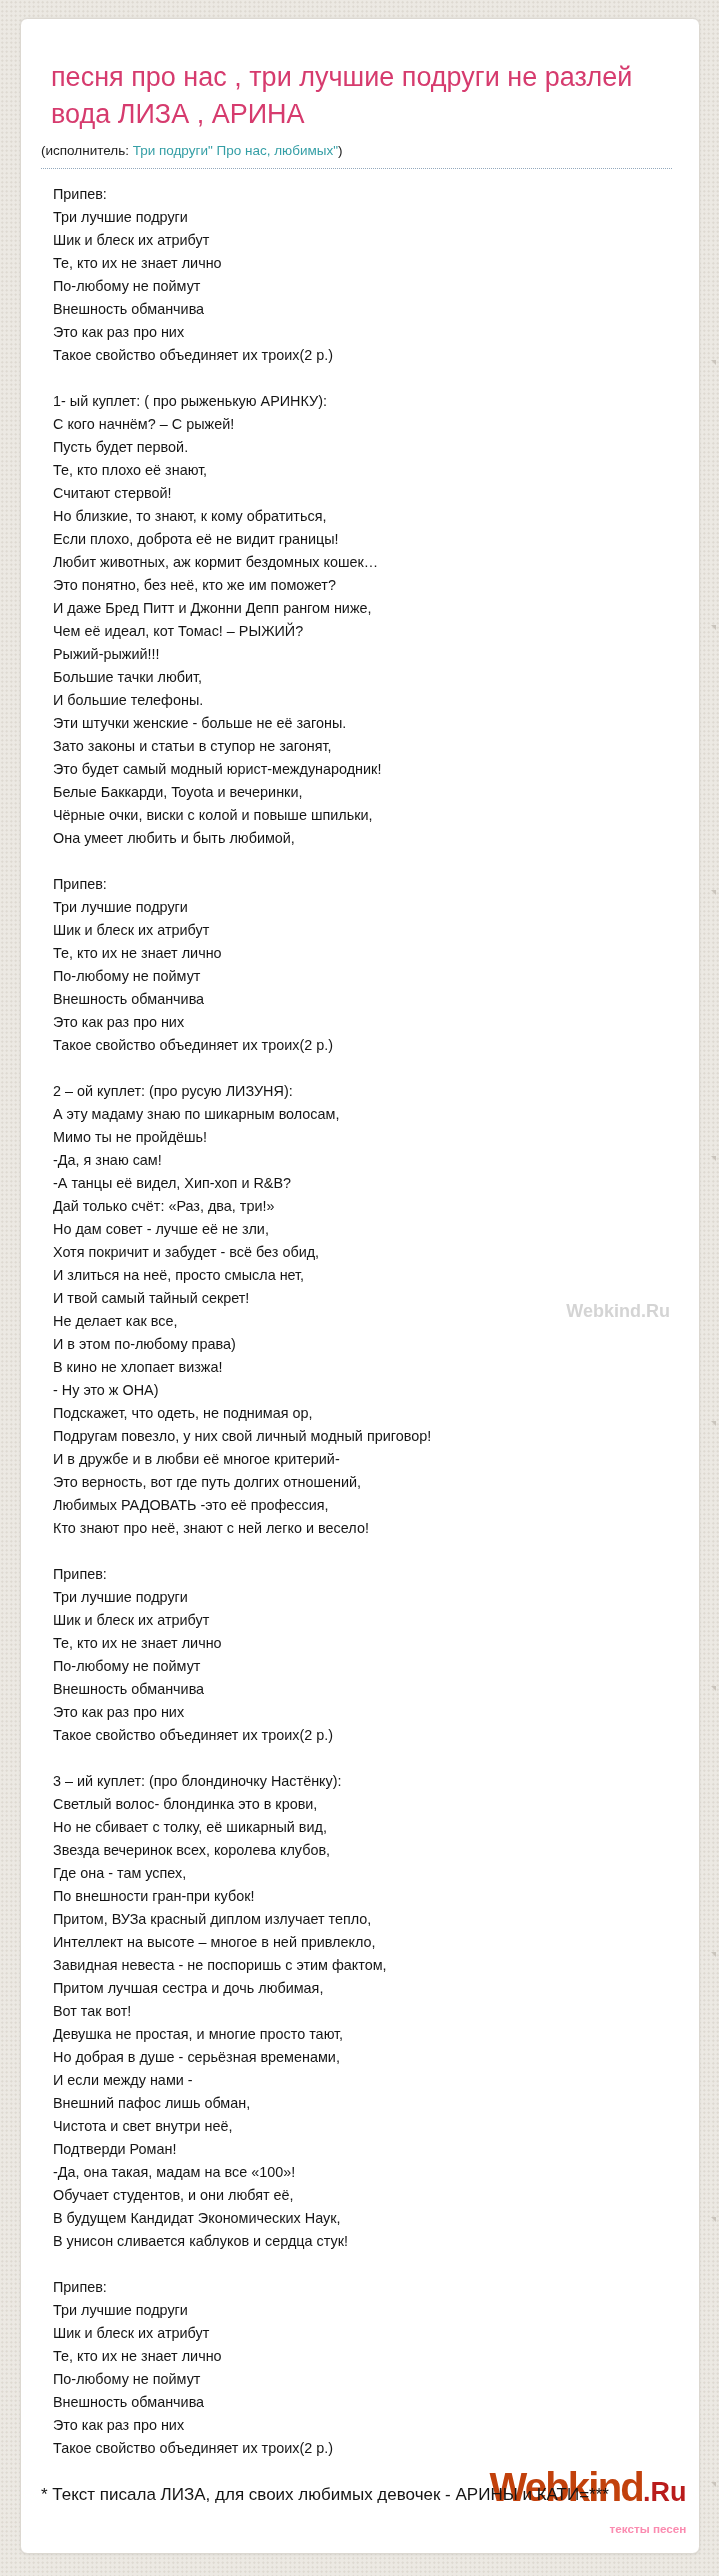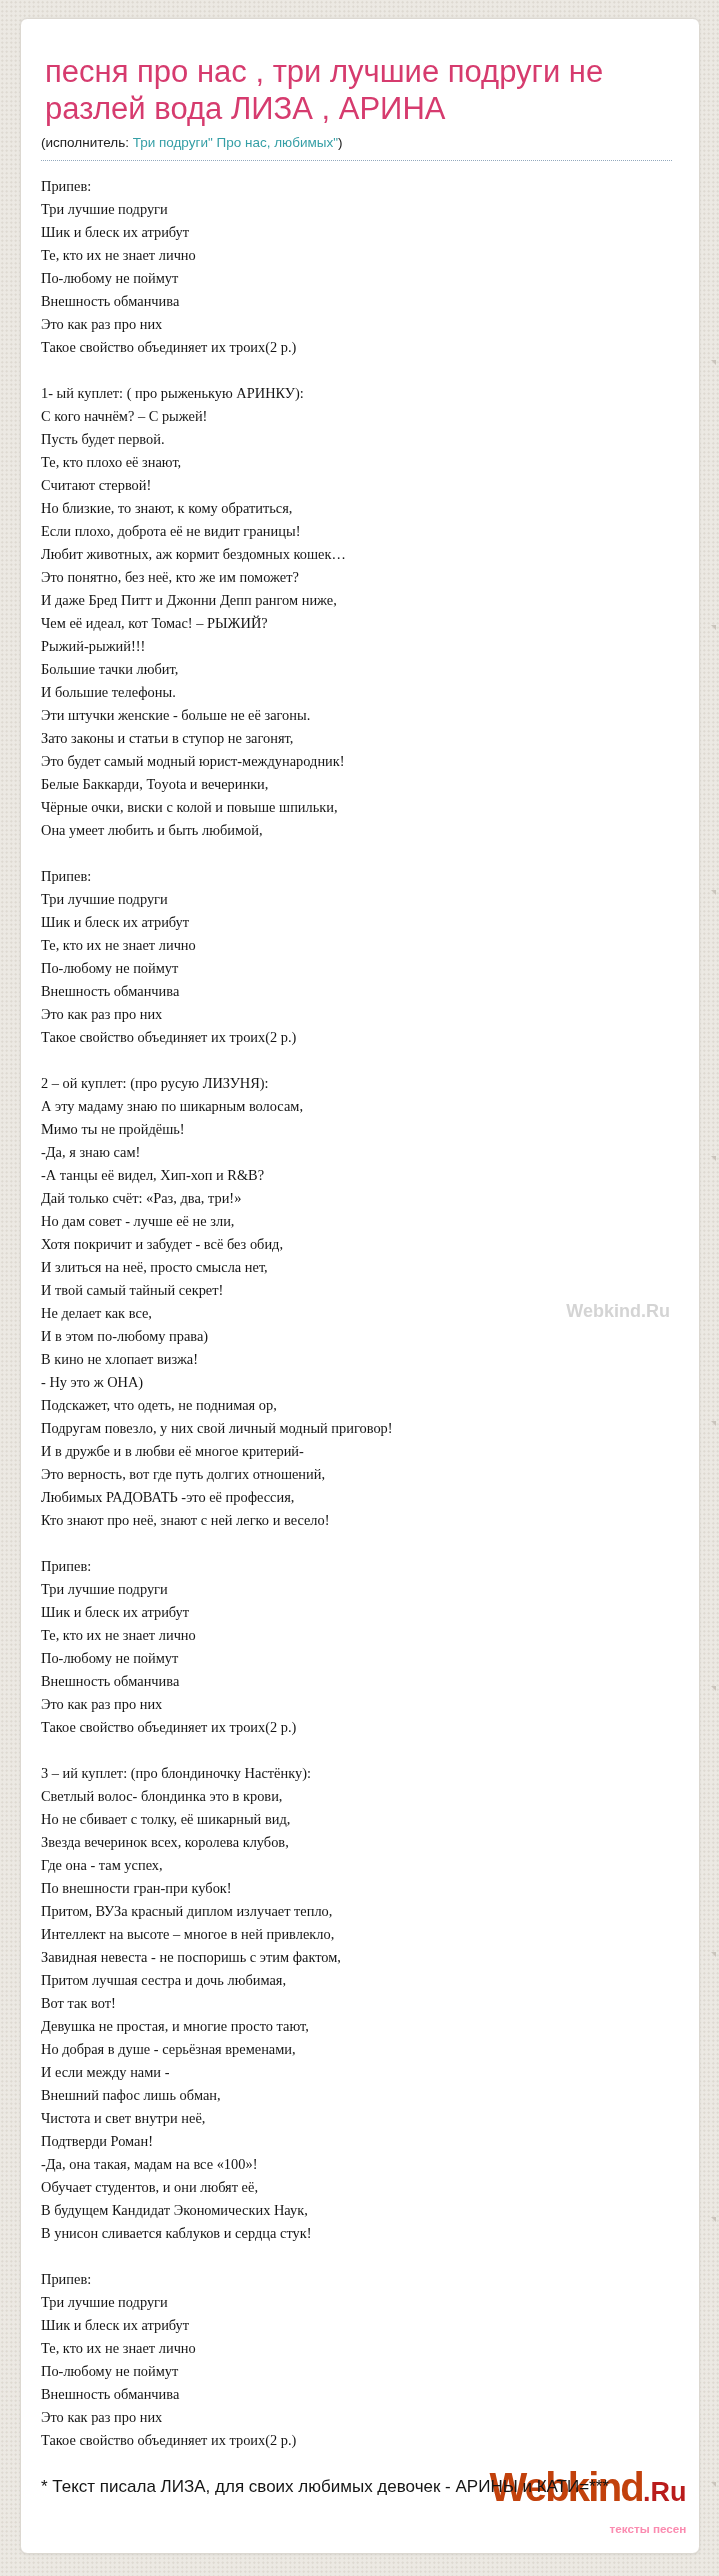--- a/index.html
+++ b/index.html
@@ -17,23 +17,23 @@
     left:20px; top:18px;
     width:680px; height:2536px;
     box-sizing:border-box;
     background:#ffffff;
     border:0.9px solid #dcd8d1;
     border-radius:7.2px;
     box-shadow:0 0.9px 2.7px rgba(0,0,0,.07);
     padding:30px 27px 27px 20px;
   }
   .title{
-    margin:4px;
+    margin:10px;
     color:#d63b6e;
-    font-size:31px;
+    font-size:27px;
     line-height:37px;
     font-weight:400;
     letter-spacing:0;
   }
   .artist-row{
     margin-top:8px;
     padding-bottom:10px;
     font-size:13.5px;
     color:#222;
     border-bottom:0.9px dotted #93a9bd;
@@ -44,21 +44,21 @@
     cursor:pointer;
   }
   .lyrics{
     position:relative;
     z-index:2;
     margin-top:13.5px;
     font-size:14.4px;
     line-height:23px;
     color:#151515;
   }
-  .block{margin:0;font-family:Liberation Serif, serif;}
+  .block{margin:12px;}
   .block + .block{margin-top:23px;}
   .line{white-space:pre-wrap;}
   .credit{
     position:relative;
     z-index:2;
     margin-top:23px;
     font-size:17px;
     line-height:23px;
     color:#151515;
   }

